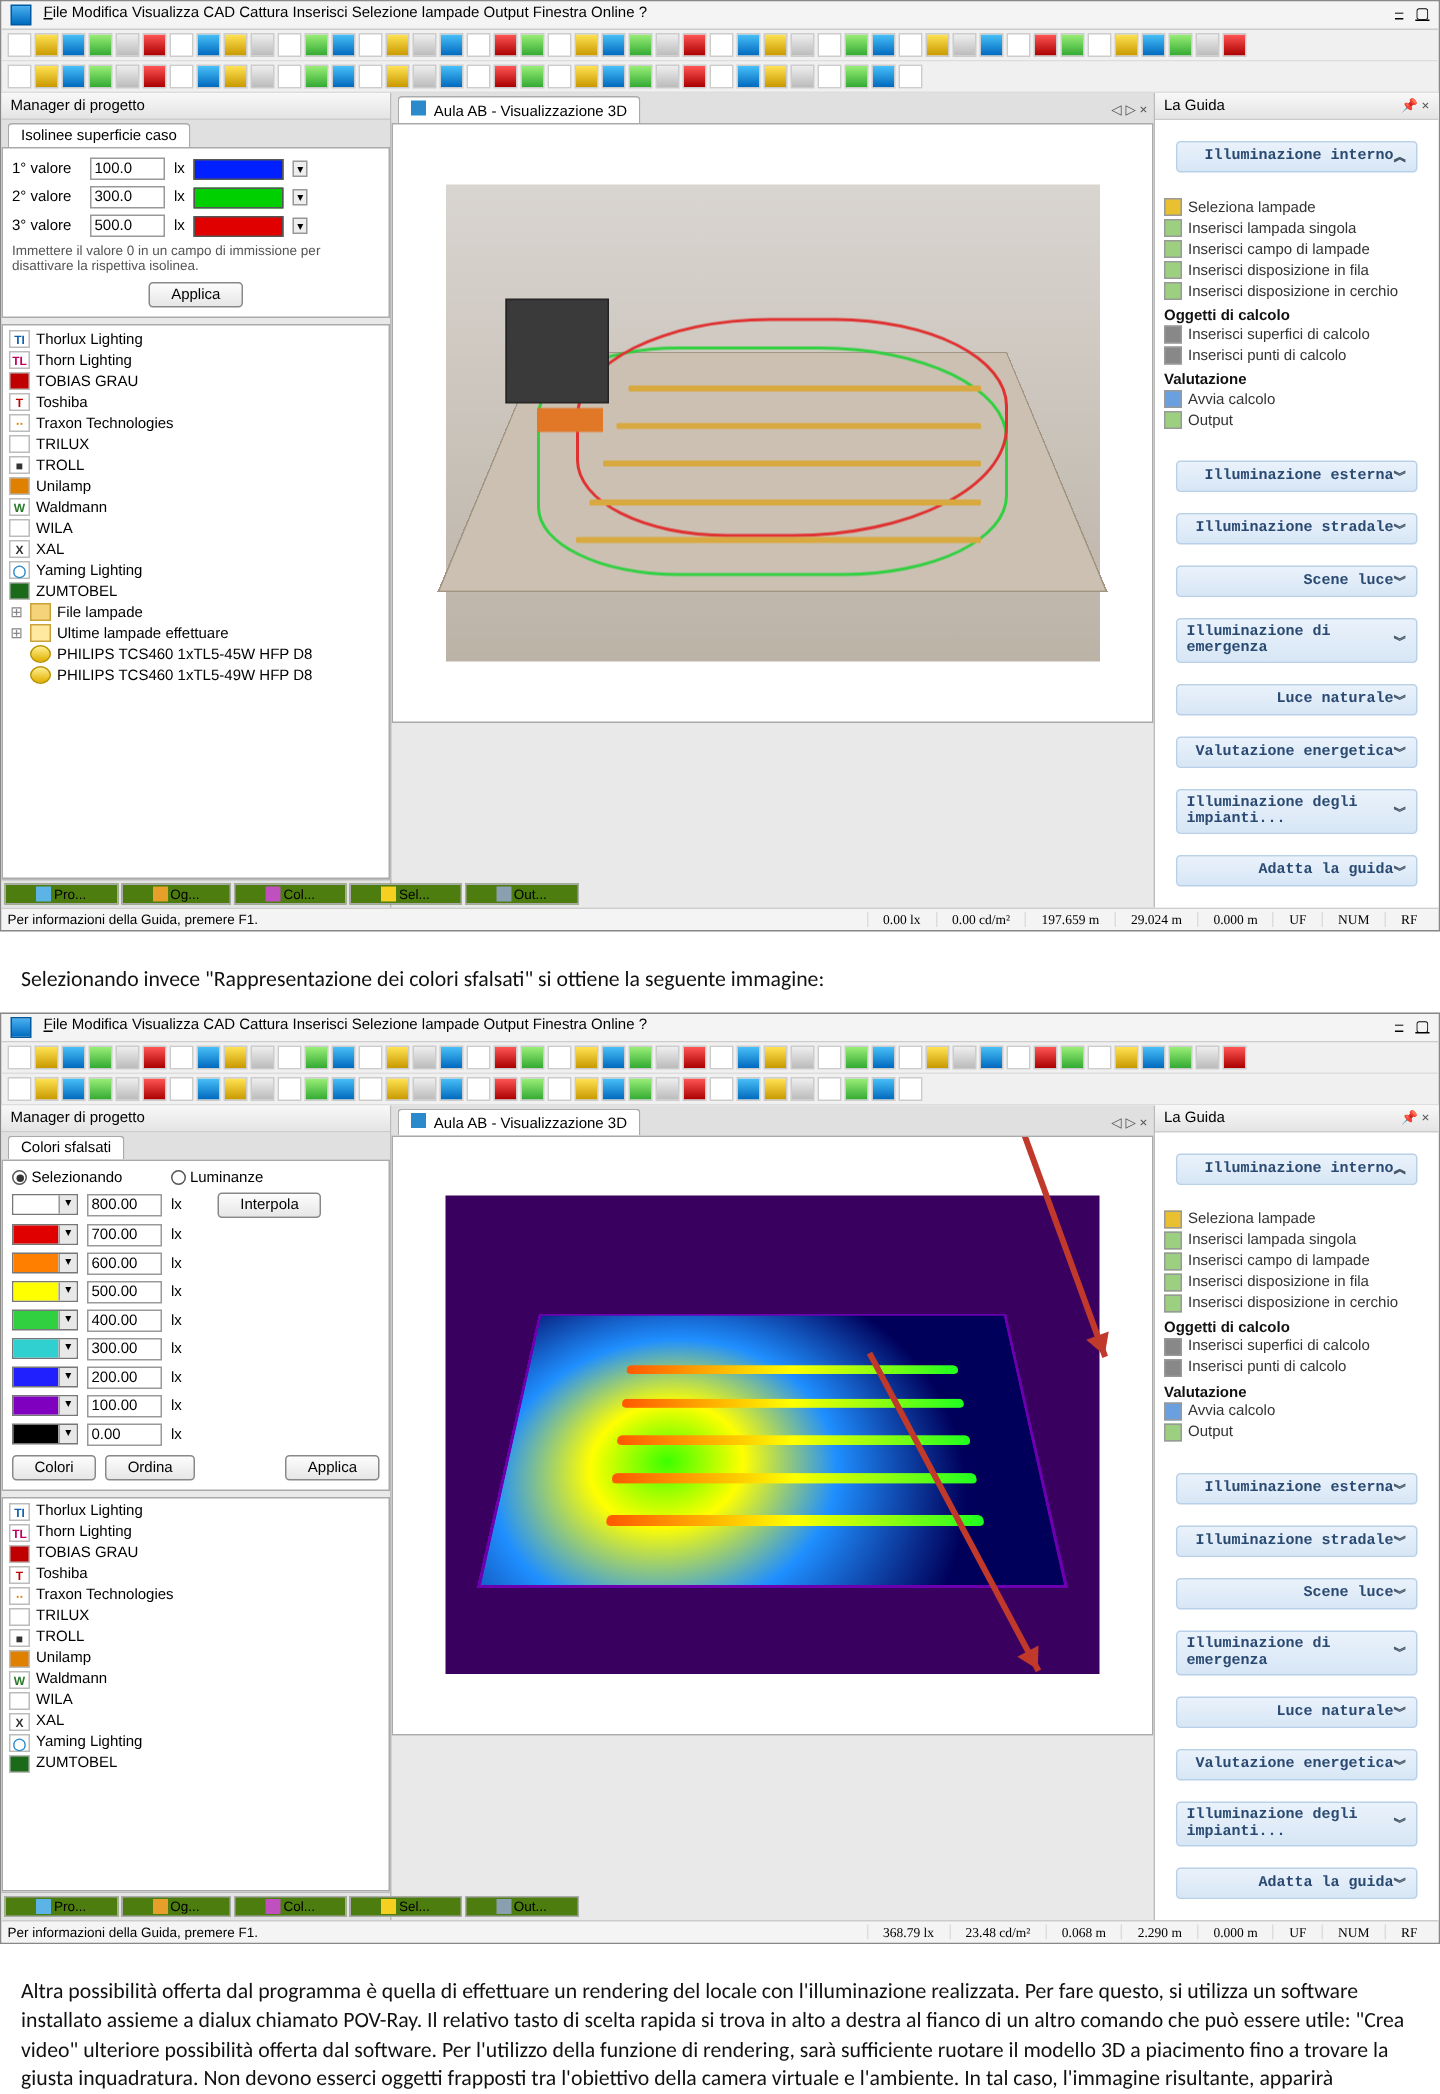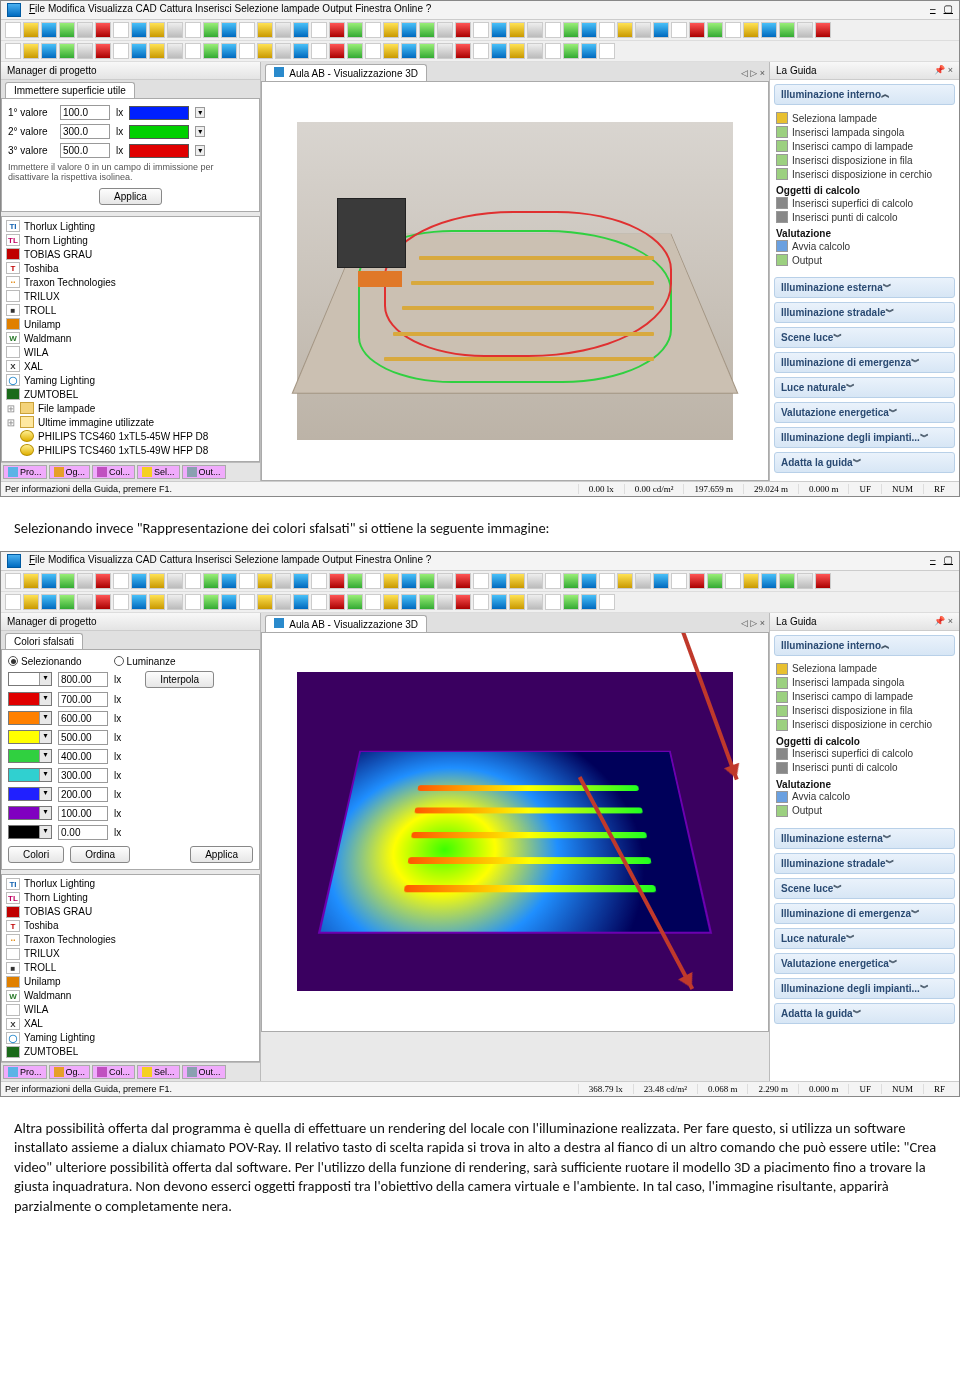--- a/index.html
+++ b/index.html
@@ -27,37 +27,37 @@
   .color-swatch { width: 60px; height: 14px; border: 1px solid #555; }
   .color-drop { width: 44px; height: 14px; border: 1px solid #777; display: flex; }
   .color-drop .sw { flex: 1; }
   .color-drop .dd { width: 12px; background: #e8e8e8; border-left: 1px solid #999; font-size: 8px; text-align: center; }
   .hint { font-size: 9px; color: #555; margin: 4px 0; }
   .std-button { border: 1px solid #888; background: linear-gradient(#fdfdfd,#e6e6e6); padding: 2px 14px; border-radius: 3px; font-size: 10px; cursor: default; }
   .tree { background: #fff; border: 1px solid #aaa; font-size: 10px; padding: 2px 0; overflow: auto; }
   .tree-item { display: flex; align-items: center; gap: 4px; padding: 1px 4px; }
   .tree-icon { width: 14px; height: 12px; display: inline-block; }
   .tabbar-bottom { display: flex; gap: 2px; padding: 2px; background: #e4e4e4; border-top: 1px solid #bbb; font-size: 9px; }
-  .tabbar-bottom .btab { border: 1px solid #aaa; background: #f0abfc; padding: 1px 4px; display: flex; align-items: center; gap: 2px; }
+  .tabbar-bottom .btab { border: 1px solid #aaa; background: #4d7c0f; padding: 1px 20px; display: flex; align-items: center; gap: 2px; }
   .center-pane { flex: 1; display: flex; flex-direction: column; }
   .view-tab-strip { background: #e0e0e0; padding: 2px 4px 0 4px; display: flex; justify-content: space-between; align-items: center; }
   .pin-icons { font-size: 9px; color: #555; }
   .render-area { background: #fff; border: 1px solid #aaa; height: 400px; display: flex; align-items: center; justify-content: center; position: relative; overflow: hidden; }
   .room3d { width: 86%; height: 80%; background: linear-gradient(#d9d5d0,#bcb3a7); position: relative; perspective: 500px; }
   .room3d .floor { position: absolute; inset: 20% 8% 8% 8%; background: #cbc0b2; transform: rotateX(50deg); outline: 1px solid #a39583; }
   .iso-green { position: absolute; left: 14%; right: 14%; top: 34%; bottom: 18%; border: 2px solid #30d040; border-radius: 30% 40% 35% 30%; }
   .iso-red { position: absolute; left: 20%; right: 14%; top: 28%; bottom: 26%; border: 2px solid #e03030; border-radius: 45% 40% 50% 35%; }
   .desk-row { position: absolute; height: 4px; background: #d8a93e; border-radius: 1px; }
   .falsecolor { width: 86%; height: 80%; position: relative; background: #3a0060; display: flex; align-items: center; justify-content: center; }
   .falsecolor .fc-floor { width: 80%; height: 72%; background: radial-gradient(circle at 30% 60%, #3cff00 0%, #ffff00 18%, #1f8fff 40%, #00005a 70%); position: relative; transform: perspective(600px) rotateX(38deg); border: 2px solid #6c00b0; }
   .fc-row { position: absolute; left: 20%; right: 12%; height: 8px; background: linear-gradient(90deg,#ff5800,#ffff00,#20ff20); border-radius: 3px; }
   .arrow-red { position: absolute; width: 4px; background: #c0392b; }
   .arrow-red::after { content: ""; position: absolute; bottom: -7px; left: -6px; border: 8px solid transparent; border-top: 14px solid #c0392b; }
   .right-pane { width: 190px; border-left: 1px solid #bbb; background: #fff; display: flex; flex-direction: column; }
-  .guide-section { border: 1px solid #b8d0e8; background: linear-gradient(#eaf2fb,#d7e6f5); padding: 3px 6px; font-size: 10px; font-weight: bold; color: #2a4a72; margin: 4px; display: flex; justify-content: flex-start; align-items: center; border-radius: 3px; }
+  .guide-section { border: 1px solid #b8d0e8; background: linear-gradient(#eaf2fb,#d7e6f5); padding: 3px 6px; font-size: 10px; font-weight: bold; color: #2a4a72; margin: 14px; display: flex; justify-content: flex-end; align-items: center; border-radius: 3px; font-family: Liberation Mono, monospace; }
   .guide-section .chev { font-size: 9px; color: #456; }
   .guide-links { padding: 2px 6px 6px 6px; font-size: 10px; }
   .guide-links .gl { display: flex; align-items: center; gap: 4px; padding: 1px 0; color: #333; }
   .guide-links .sub { font-weight: bold; margin-top: 4px; color: #111; }
   .gl-icon { width: 12px; height: 12px; display: inline-block; }
   .statusbar { display: flex; background: #f4f4f4; border-top: 1px solid #ccc; font-size: 9px; padding: 2px 4px; }
   .statusbar .sb-left { flex: 1; }
   .statusbar .sb-cell { padding: 0 10px; border-left: 1px solid #ddd; font-family: Liberation Serif, serif; }
   .doc-text { font-family: Calibri, Arial, sans-serif; font-size: 14.5px; line-height: 1.35; padding: 2px 14px; color: #111; }
   .doc-text p { margin: 10px 0; }
@@ -161,21 +161,21 @@
       <span class="tb-icon green"></span>
       <span class="tb-icon blue"></span>
       <span class="tb-icon plain"></span>
     </div>
 
   <div class="main-layout">
 
     <div class="left-pane">
       <div class="pane-header">Manager di progetto</div>
       <div class="tab-strip">
-        <span class="tab">Immettere superficie utile</span>
+        <span class="tab">Isolinee superficie caso</span>
       </div>
       <div class="panel-body">
         <div id="iso-rows">
             <div class="form-row">
               <span style="width:46px;">1° valore</span>
               <input class="val-input" value="100.0" style="">
               <span>lx</span>
               <span class="color-swatch" style="background:#0020ff;"></span>
               <span style="width:10px;border:1px solid #999;background:#eee;font-size:8px;text-align:center;">▾</span>
             </div>
@@ -257,21 +257,21 @@
           </div>
         <div id="tree1-extra">
             <div class="tree-item">
               <span style="display:inline-block;width:10px;text-align:center;color:#888;">⊞</span>
               <span class="tree-icon" style="background:#f4d37a;border:1px solid #caa23a;"></span>
               <span>File lampade</span>
             </div>
             <div class="tree-item">
               <span style="display:inline-block;width:10px;text-align:center;color:#888;">⊞</span>
               <span class="tree-icon" style="background:#ffe8a0;border:1px solid #caa23a;"></span>
-              <span>Ultime immagine utilizzate</span>
+              <span>Ultime lampade effettuare</span>
             </div>
             <div class="tree-item">
               <span style="display:inline-block;width:10px;text-align:center;color:#888;"></span>
               <span class="tree-icon" style="background:linear-gradient(#ffef90,#e0b000);border:1px solid #b89000;border-radius:50%;"></span>
               <span>PHILIPS  TCS460 1xTL5-45W HFP D8</span>
             </div>
             <div class="tree-item">
               <span style="display:inline-block;width:10px;text-align:center;color:#888;"></span>
               <span class="tree-icon" style="background:linear-gradient(#ffef90,#e0b000);border:1px solid #b89000;border-radius:50%;"></span>
               <span>PHILIPS  TCS460 1xTL5-49W HFP D8</span>

